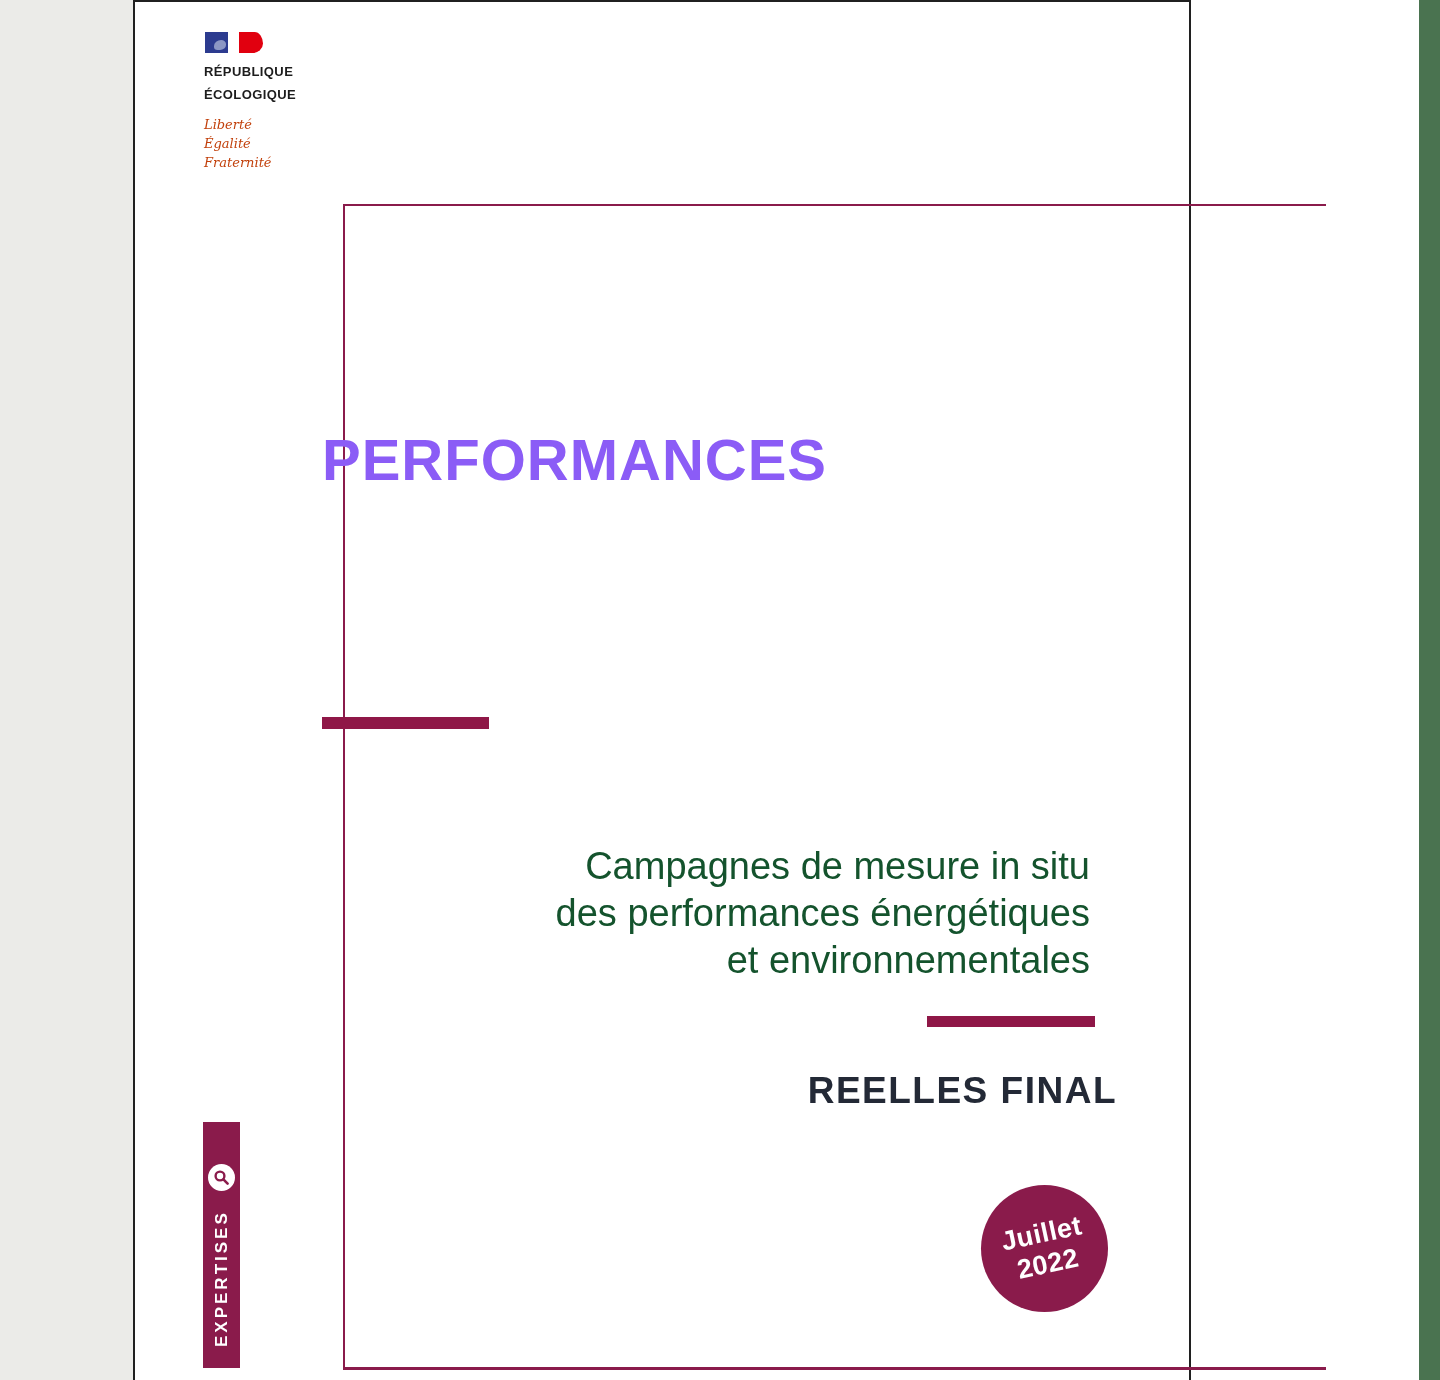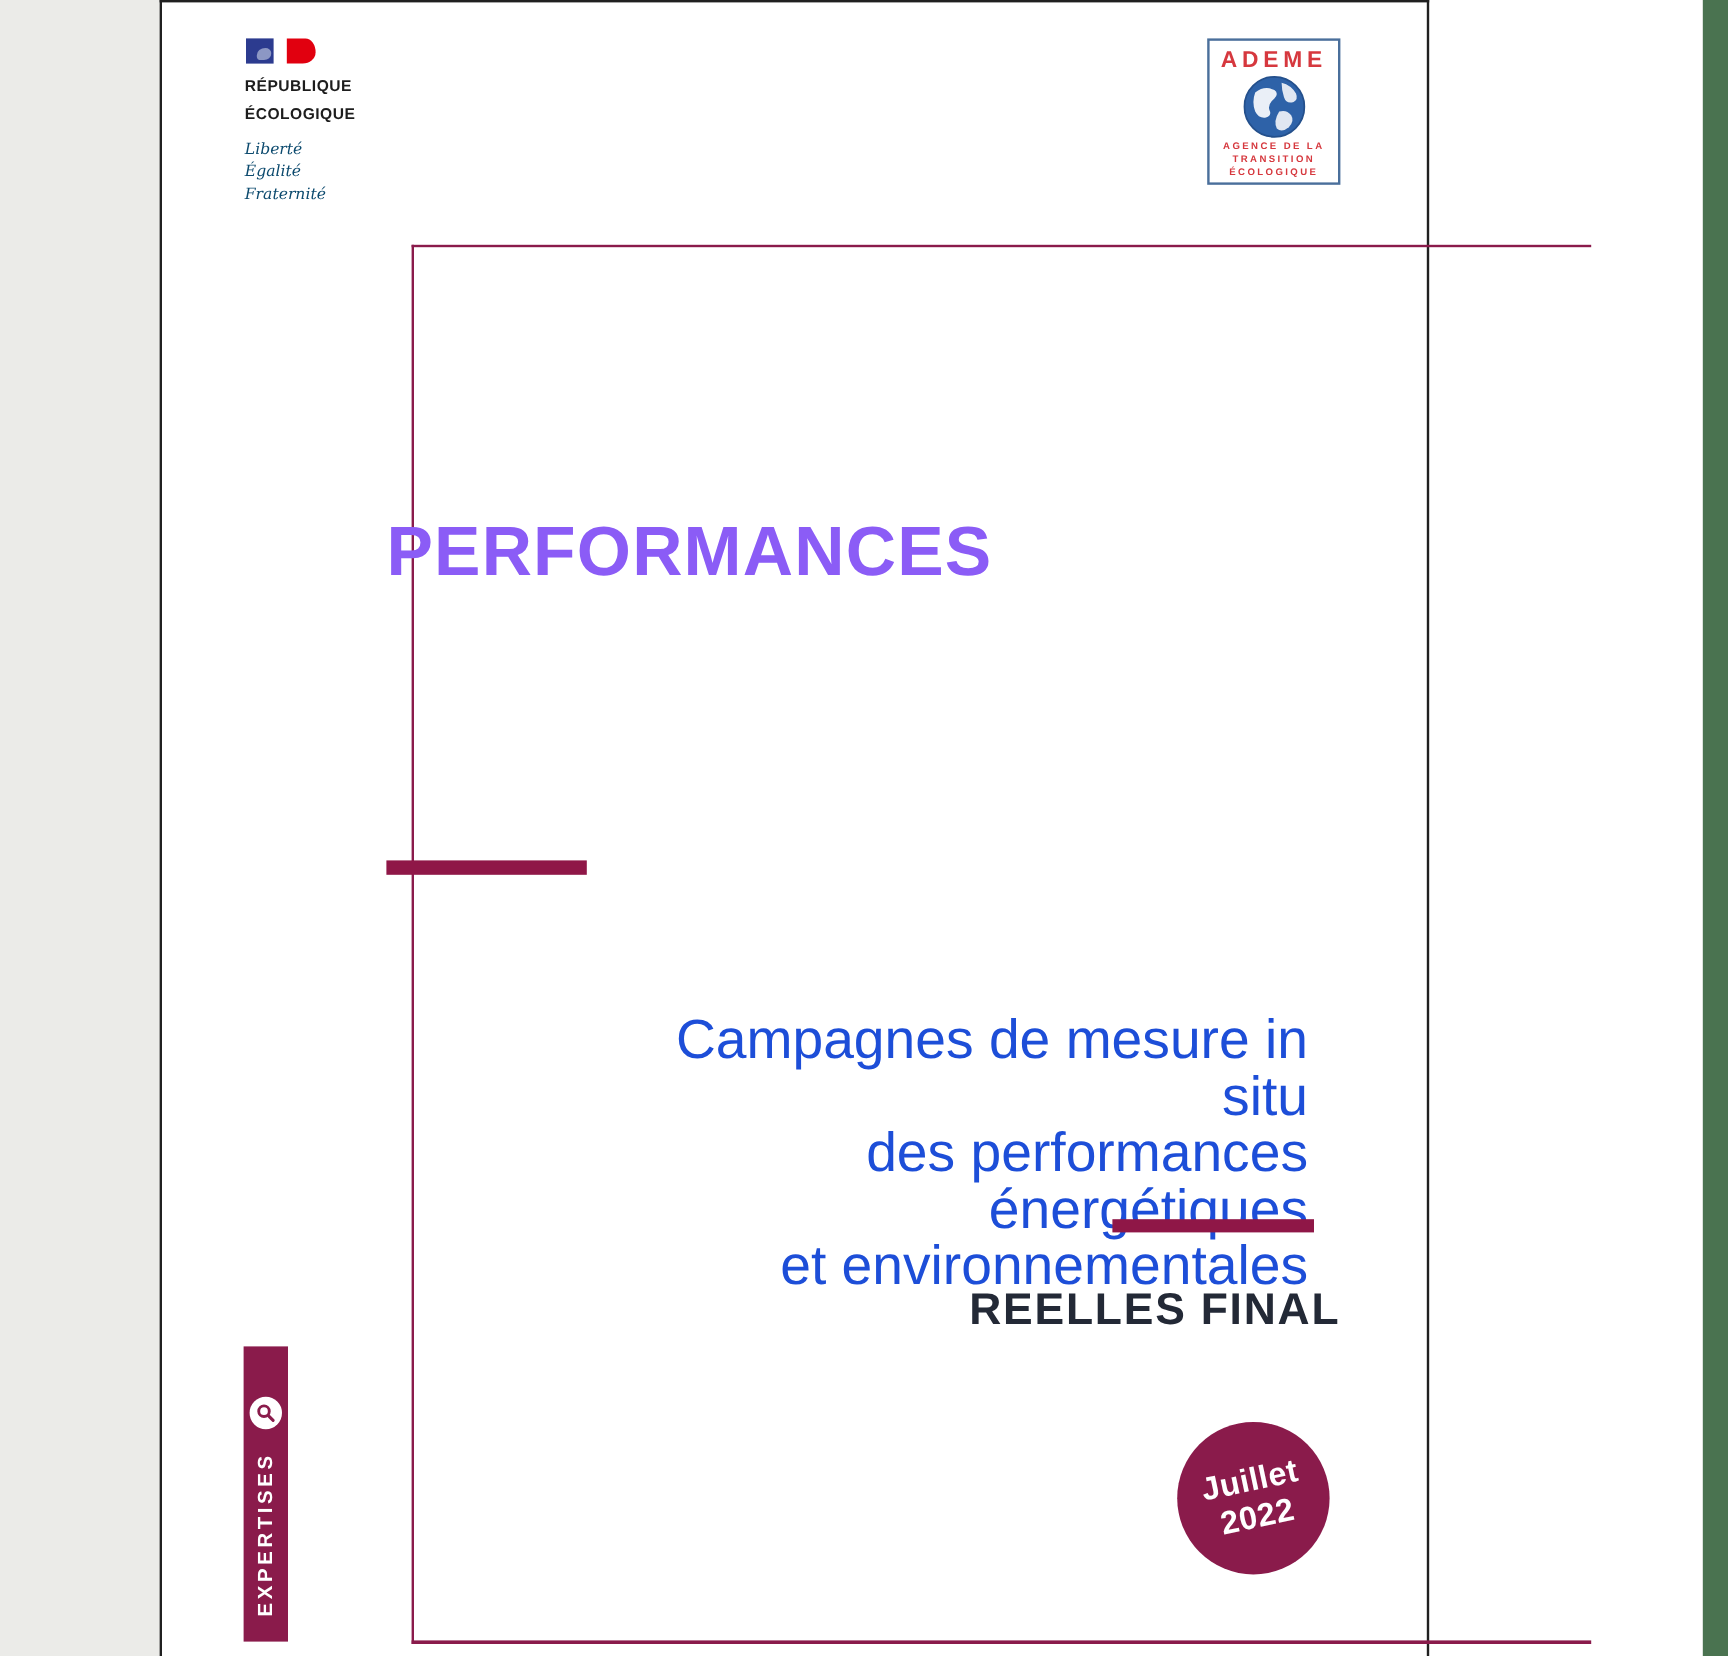--- a/index.html
+++ b/index.html
@@ -32,38 +32,38 @@
   .gov-logo{position:absolute;left:204px;top:30px;}
   .gov-flags{position:relative;height:24px;width:70px;margin-left:1px;}
   .flag-blue{position:absolute;left:0;top:2px;width:23px;height:21px;background:#2c3b8f;}
   .flag-blue .marianne{position:absolute;right:2px;bottom:3px;width:12px;height:10px;
     background:#8c97c4;border-radius:60% 40% 50% 30%;}
   .flag-red{position:absolute;left:34px;top:2px;width:24px;height:21px;background:#e1000f;
     border-radius:0 35% 45% 0/0 55% 45% 0;}
   .gov-name{margin-top:6px;font-size:13px;font-weight:700;line-height:23px;
     color:#1d1d1d;letter-spacing:0.4px;}
   .gov-motto{margin-top:9px;font-family:"DejaVu Serif",serif;font-style:italic;
-    font-size:13px;line-height:19px;color:#0c4a6e;}
+    font-size:13px;line-height:19px;color:#c2410c;}
 
   
   .ademe{position:absolute;left:1006px;top:32px;width:111px;height:122px;
     box-sizing:border-box;border:2px solid #4a6f9b;background:#fff;text-align:center;}
   .ademe-name{margin-top:6px;font-size:19px;font-weight:700;color:#d6383e;letter-spacing:4px;}
   .ademe-globe{margin:1px auto 0 auto;display:block;}
   .ademe-tagline{margin-top:1px;font-size:8px;font-weight:700;color:#d6383e;
     letter-spacing:2px;line-height:11px;}
 
   
   .title{position:absolute;left:322px;top:420px;font-size:58px;font-weight:700;
     line-height:80px;color:#8b5cf6;letter-spacing:1px;}
   .title-underline{position:absolute;left:322px;top:717px;width:167px;height:12px;background:#8f1747;}
 
   
   .subtitle{position:absolute;left:480px;top:843px;width:610px;text-align:right;
-    font-size:46px;line-height:47px;color:#1d4ed8;}
+    font-size:38px;line-height:47px;color:#14532d;}
 
   
   .bar2{position:absolute;left:927px;top:1016px;width:168px;height:11px;background:#8f1747;}
   .report-label{position:absolute;left:700px;top:1070px;width:417px;text-align:right;
     font-size:37px;font-weight:700;letter-spacing:1.5px;color:#232936;}
 
   
   .band{position:absolute;left:203px;top:1122px;width:37px;height:246px;background:#8a1b4b;}
   .band-icon{position:absolute;left:208px;top:1164px;width:27px;height:27px;background:#ffffff;
     border-radius:50%;display:flex;align-items:center;justify-content:center;}
@@ -101,35 +101,20 @@
       <div>RÉPUBLIQUE</div>
       <div>ÉCOLOGIQUE</div>
     </div>
     <div class="gov-motto">
       <div>Liberté</div>
       <div>Égalité</div>
       <div>Fraternité</div>
     </div>
   </div>
 
-  <div class="ademe">
-    <div class="ademe-name">ADEME</div>
-    <svg class="ademe-globe" width="52" height="52" viewBox="0 0 52 52">
-      <circle cx="26" cy="26" r="25" fill="#2e62a8"></circle>
-      <path d="M10 14 Q18 8 26 12 Q30 15 26 19 Q20 24 22 29 Q24 33 19 35 Q13 36 10 30 Q7 22 10 14 Z" fill="#ffffff" opacity="0.9"></path>
-      <path d="M32 6 Q40 8 44 15 Q46 20 42 22 Q36 24 34 18 Q32 12 32 6 Z" fill="#ffffff" opacity="0.85"></path>
-      <path d="M30 30 Q36 28 40 33 Q43 38 38 43 Q32 48 28 44 Q25 38 30 30 Z" fill="#ffffff" opacity="0.85"></path>
-      <circle cx="26" cy="26" r="25" fill="none" stroke="#24508c" stroke-width="1.5"></circle>
-    </svg>
-    <div class="ademe-tagline">
-      <div>AGENCE DE LA</div>
-      <div>TRANSITION</div>
-      <div>ÉCOLOGIQUE</div>
-    </div>
-  </div>
 
   <div class="title">
     <div>PERFORMANCES</div>
   </div>
   <div class="title-underline"></div>
 
   <div class="subtitle">
     <div>Campagnes de mesure in situ</div>
     <div>des performances énergétiques</div>
     <div>et environnementales</div>

